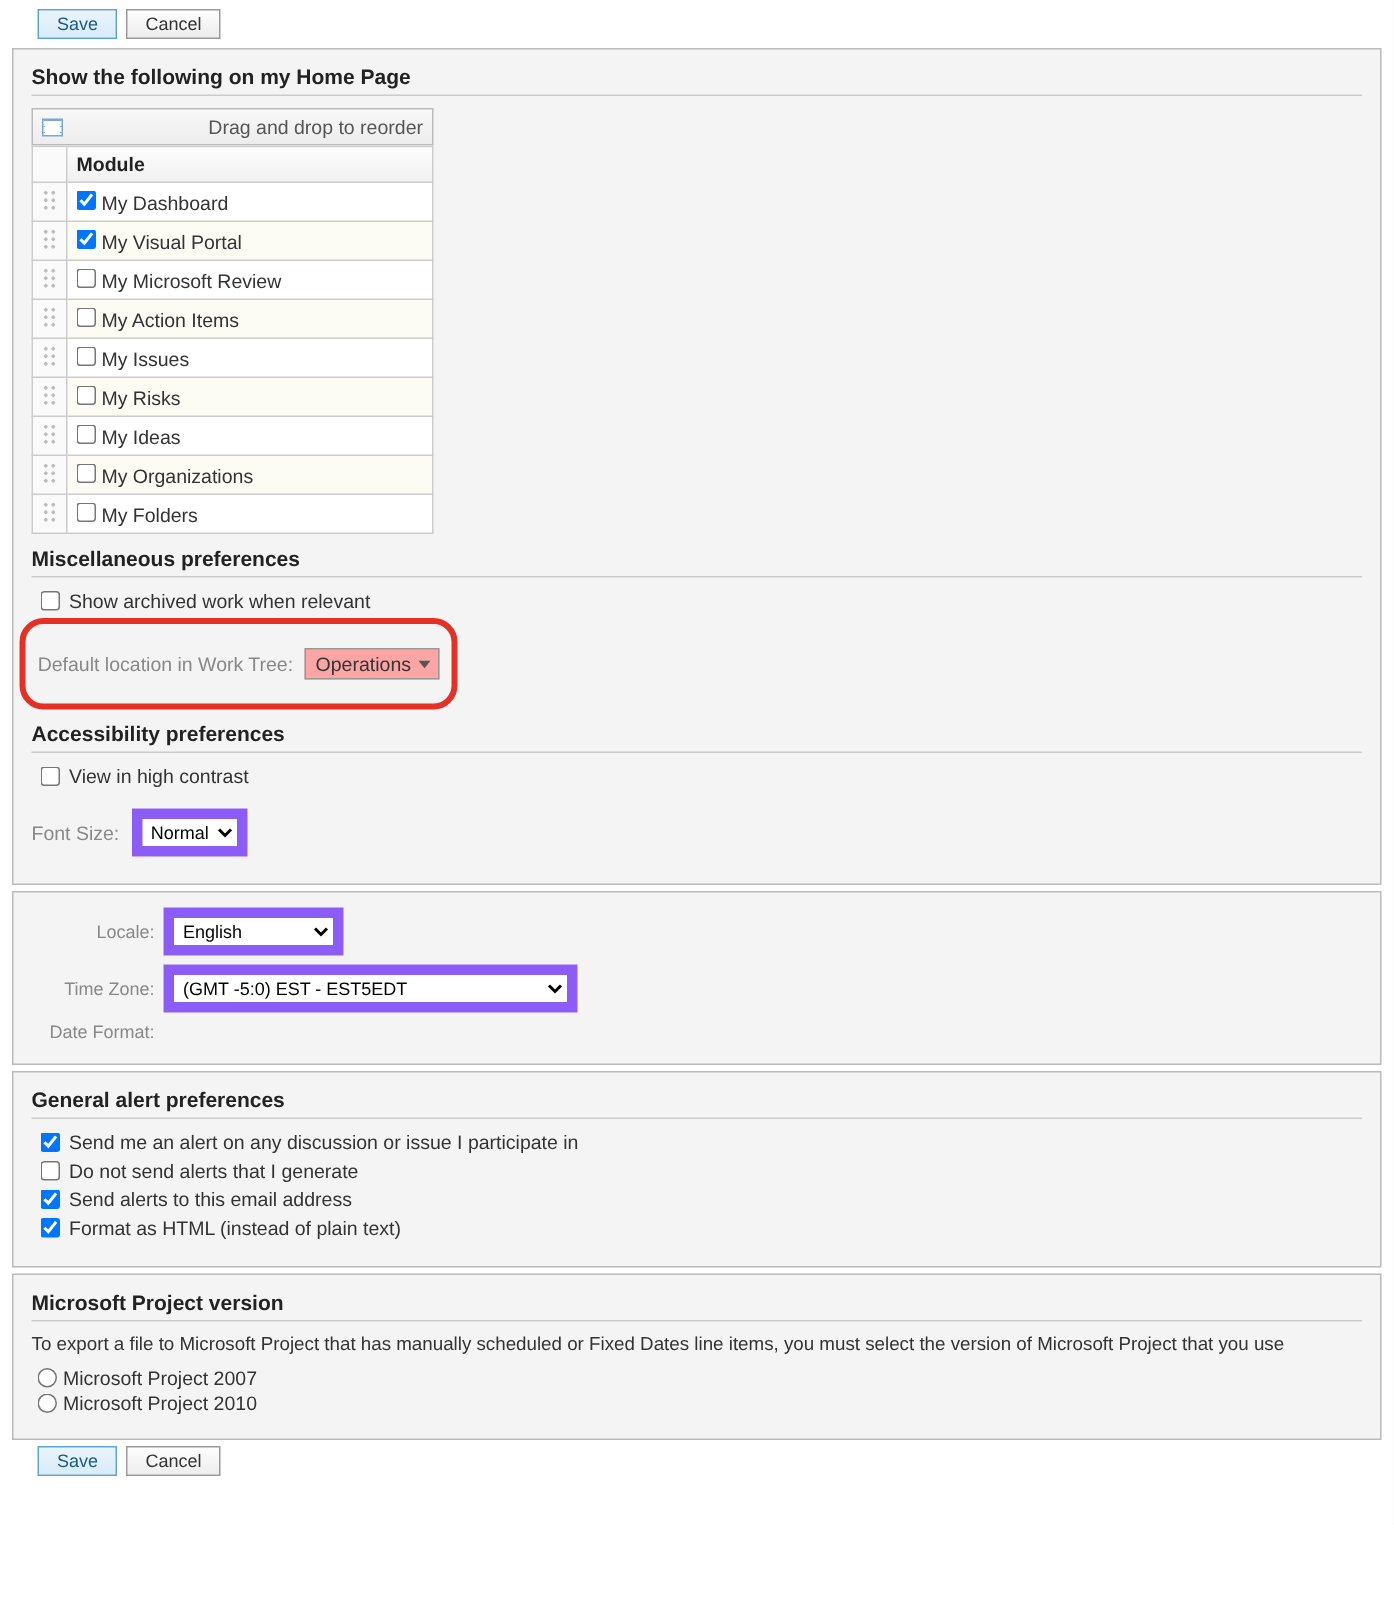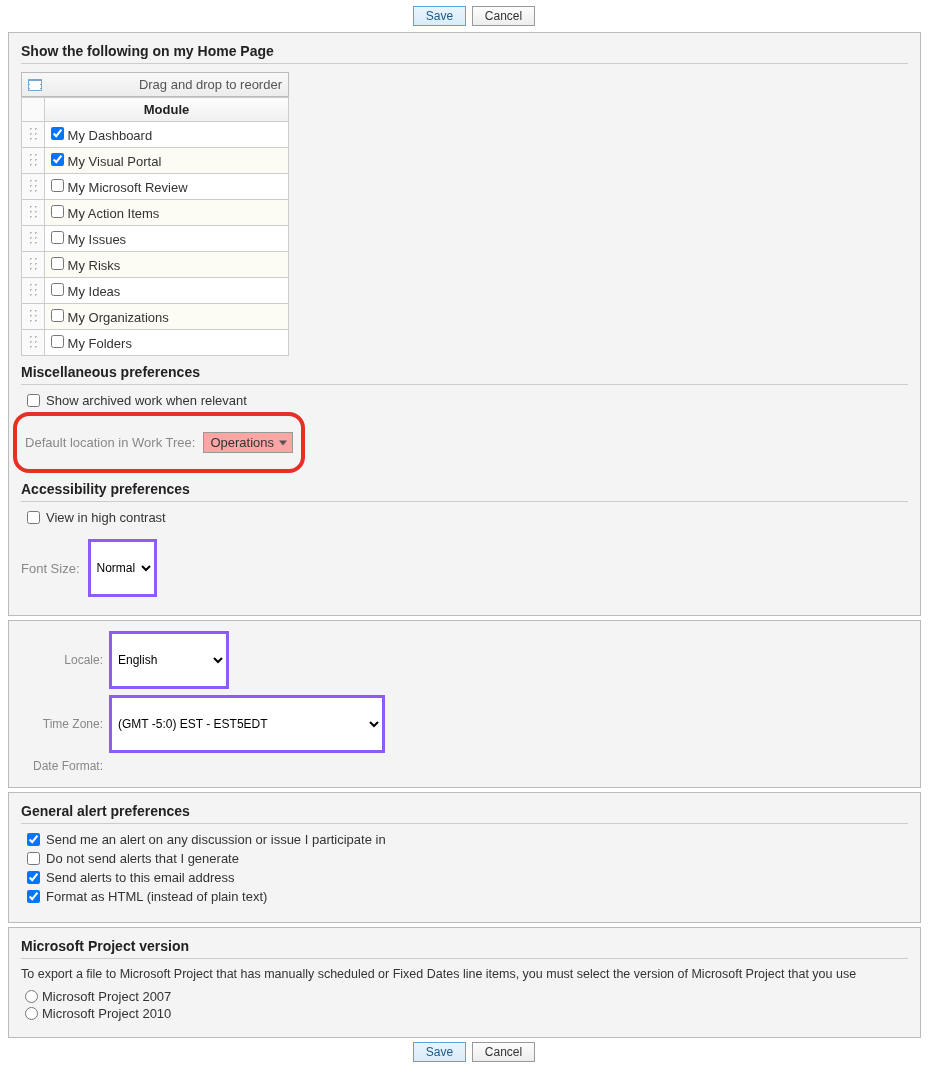--- a/index.html
+++ b/index.html
@@ -18,21 +18,21 @@
     padding: 2px 12px;
     font-size: 12px;
     cursor: pointer;
     margin-right: 2px;
   }
   .btn.primary {
     border: 1px solid #5ca3d9;
     background: linear-gradient(#eaf4fc, #d8ecfa);
     color: #1a5a8a;
   }
-  .btn-row { margin: 2px 0 6px 21px; text-align: center; }
+  .btn-row { margin: 2px 0 6px 21px; }
 
   .panel {
     border: 1px solid #bbb;
     background: #f4f4f4;
     padding: 10px 12px 14px 12px;
     margin: 4px;
   }
   .section-title {
     font-weight: bold;
     font-size: 14px;
@@ -71,21 +71,21 @@
     width: 268px;
     background: #fff;
   }
   table.module-table th, table.module-table td {
     border: 1px solid #ccc;
     padding: 4px 6px;
     font-size: 13px;
   }
   table.module-table th {
     background: linear-gradient(#fdfdfd,#f0f0f0);
-    text-align: center;
+    text-align: left;
     font-weight: bold;
     color: #222;
   }
   table.module-table th.drag-col, table.module-table td.drag-col {
     width: 22px;
     text-align: center;
     color: #aaa;
     background: #fafafa;
   }
   table.module-table tr:nth-child(even) td.mod-cell { background: #fcfbf4; }
@@ -122,24 +122,24 @@
   .select-like::after {
     content: "";
     position: absolute;
     right: 5px; top: 50%;
     transform: translateY(-50%);
     border-left: 4px solid transparent;
     border-right: 4px solid transparent;
     border-top: 5px solid #555;
   }
   select {
-    border: 3px solid #8b5cf6;
+    border: 7px solid #8b5cf6;
     background: #fff;
     font-size: 12px;
-    padding: 18px 2px;
+    padding: 1px 2px;
   }
   .highlight-box {
     border: 4px solid #e53026;
     border-radius: 16px;
     padding: 16px 8px 16px 4px;
     width: 292px;
     margin-left: -8px;
   }
   .form-grid {
     display: grid;

